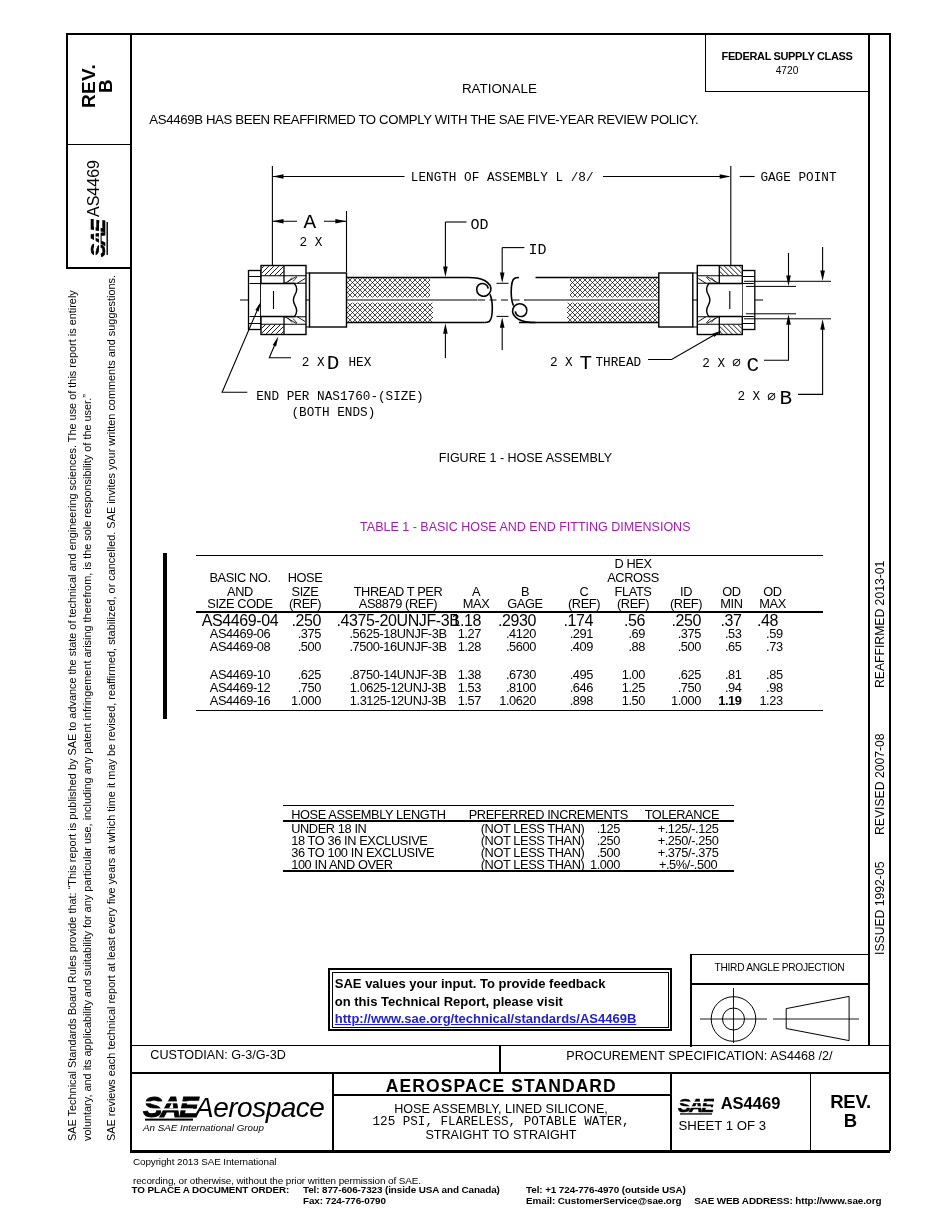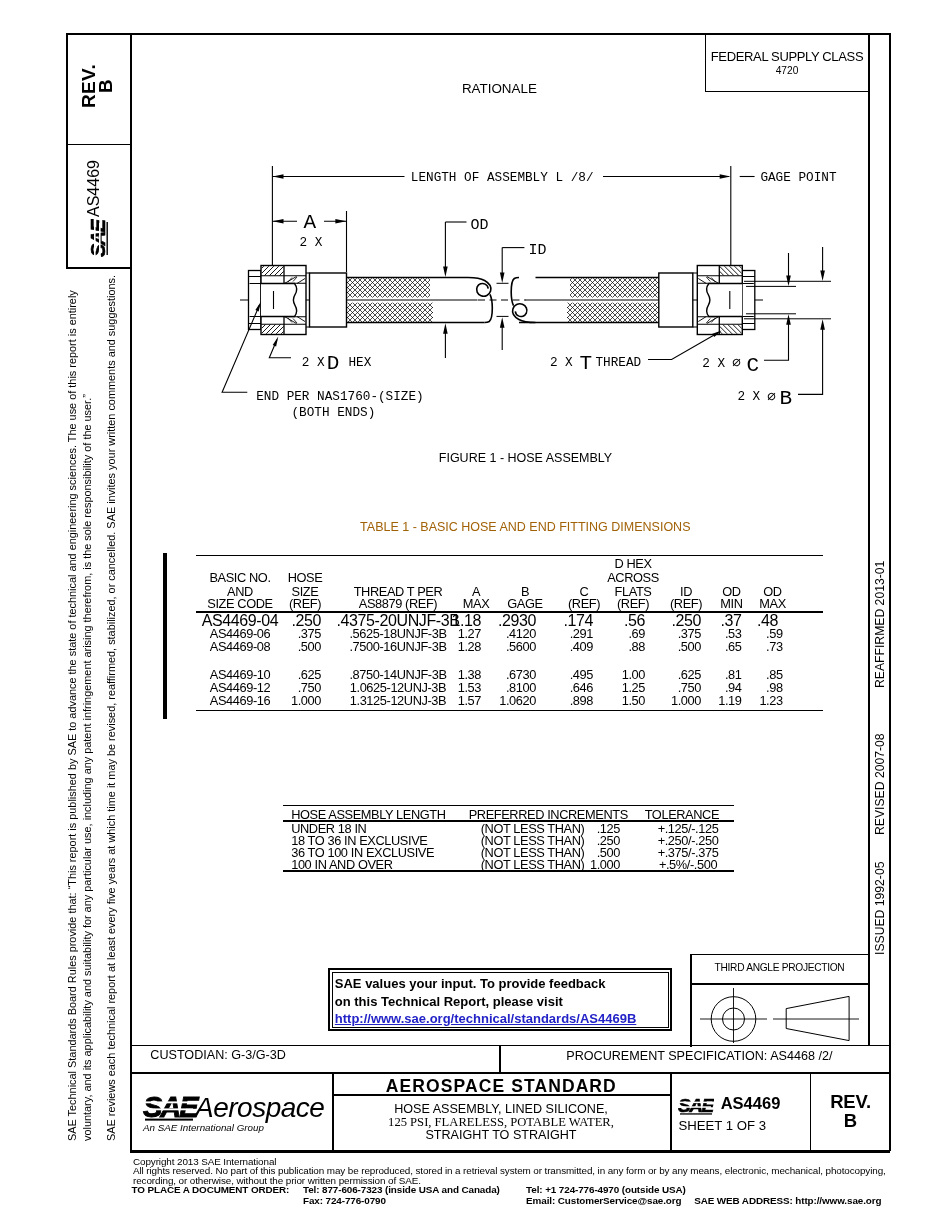--- a/index.html
+++ b/index.html
@@ -4,36 +4,37 @@
 <div style="position:absolute;left:66.0px;top:33.0px;width:825.0px;height:2.0px;background:#000;"></div>
 <div style="position:absolute;left:130.0px;top:33.0px;width:1.6px;height:1118.0px;background:#000;"></div>
 <div style="position:absolute;left:868.0px;top:33.0px;width:1.5px;height:1012.0px;background:#000;"></div>
 <div style="position:absolute;left:888.5px;top:33.0px;width:2.5px;height:1118.0px;background:#000;"></div>
 <div style="position:absolute;left:66.0px;top:33.0px;width:1.8px;height:112.0px;background:#000;"></div>
 <div style="position:absolute;left:66.0px;top:143.5px;width:65.0px;height:1.8px;background:#000;"></div>
 <div style="position:absolute;left:66.0px;top:143.5px;width:1.8px;height:125.0px;background:#000;"></div>
 <div style="position:absolute;left:66.0px;top:267.0px;width:65.0px;height:1.8px;background:#000;"></div>
 <div style="position:absolute;left:704.5px;top:33.0px;width:1.4px;height:58.0px;background:#000;"></div>
 <div style="position:absolute;left:704.5px;top:90.5px;width:164.0px;height:1.4px;background:#000;"></div>
-<div style="position:absolute;top:50.6px;font-size:13px;font-weight:400;line-height:11.73px;font-family:'Liberation Sans', sans-serif;color:#000;white-space:nowrap;left:687.0px;width:200px;text-align:center;letter-spacing:-0.35px;">FEDERAL SUPPLY CLASS</div>
+<div style="position:absolute;top:50.6px;font-size:11px;font-weight:700;line-height:11.73px;font-family:'Liberation Sans', sans-serif;color:#000;white-space:nowrap;left:687.0px;width:200px;text-align:center;letter-spacing:-0.35px;">FEDERAL SUPPLY CLASS</div>
 <div style="position:absolute;top:65.1px;font-size:10.2px;font-weight:400;line-height:11.73px;font-family:'Liberation Sans', sans-serif;color:#000;white-space:nowrap;left:687.0px;width:200px;text-align:center;">4720</div>
 <div style="position:absolute;left:80.5px;top:140.5px;width:110px;transform:rotate(-90deg);transform-origin:0 0;font-size:19px;font-weight:700;line-height:16.6px;text-align:center;letter-spacing:0.4px;">REV.<br>B</div>
 <div style="position:absolute;left:88px;top:257px;transform:rotate(-90deg);transform-origin:0 0;"><svg width="38" height="21" viewBox="0 0 38 21">
         <text x="0" y="17" font-family="Liberation Sans, sans-serif" font-weight="700" font-style="italic" font-size="20px" letter-spacing="-1.5" stroke="#000" stroke-width="0.6">SAE</text>
         <rect x="1" y="6" width="34" height="1.6" fill="#fff"></rect>
         <rect x="0" y="11" width="34" height="1.6" fill="#fff"></rect>
         <rect x="2" y="18.5" width="33" height="1.4" fill="#000"></rect>
       </svg></div>
 <div style="position:absolute;left:85.5px;top:217px;transform:rotate(-90deg);transform-origin:0 0;font-size:16px;font-weight:400;line-height:15px;white-space:nowrap;">AS4469</div>
 <div style="position:absolute;left:64.5px;top:1141px;width:852px;transform:rotate(-90deg);transform-origin:0 0;font-size:10.9px;line-height:14.5px;white-space:nowrap;">SAE Technical Standards Board Rules provide that: “This report is published by SAE to advance the state of technical and engineering sciences. The use of this report is entirely<br>voluntary, and its applicability and suitability for any particular use, including any patent infringement arising therefrom, is the sole responsibility of the user.”</div>
 <div style="position:absolute;left:104px;top:1141px;width:866px;transform:rotate(-90deg);transform-origin:0 0;font-size:10.9px;line-height:14px;white-space:nowrap;">SAE reviews each technical report at least every five years at which time it may be revised, reaffirmed, stabilized, or cancelled. SAE invites your written comments and suggestions.</div>
 <div style="position:absolute;left:873.5px;top:688px;transform:rotate(-90deg);transform-origin:0 0;font-size:12.2px;line-height:13px;white-space:nowrap;">REAFFIRMED 2013-01</div>
 <div style="position:absolute;left:873.5px;top:835px;transform:rotate(-90deg);transform-origin:0 0;font-size:12.2px;line-height:13px;white-space:nowrap;">REVISED 2007-08</div>
 <div style="position:absolute;left:873.5px;top:955px;transform:rotate(-90deg);transform-origin:0 0;font-size:12.2px;line-height:13px;white-space:nowrap;">ISSUED 1992-05</div>
 <div style="position:absolute;top:80.7px;font-size:13.4px;font-weight:400;line-height:15.41px;font-family:'Liberation Sans', sans-serif;color:#000;white-space:nowrap;left:349.4px;width:300px;text-align:center;">RATIONALE</div>
+<div style="position:absolute;top:111.8px;font-size:13.2px;font-weight:400;line-height:15.18px;font-family:'Liberation Sans', sans-serif;color:#000;white-space:nowrap;left:149.3px;letter-spacing:-0.35px;">AS4469B HAS BEEN REAFFIRMED TO COMPLY WITH THE SAE FIVE-YEAR REVIEW POLICY.</div>
 
 <svg style="position:absolute;left:135px;top:150px;" width="745" height="330" viewBox="135 150 745 330" font-family="Liberation Mono, monospace" fill="none" stroke="none">
 <defs>
 <pattern id="hatch" patternUnits="userSpaceOnUse" width="5" height="5">
   <path d="M-1 6 L6 -1" stroke="#000" stroke-width="0.9"></path>
 </pattern>
 <pattern id="braid" patternUnits="userSpaceOnUse" width="5" height="5">
   <path d="M0 0 L5 5 M5 0 L0 5" stroke="#000" stroke-width="0.7" fill="none"></path>
 </pattern>
 </defs>
@@ -173,21 +174,21 @@
 <path d="M291 357.7 H269.3 L277 339.5" stroke="#000" stroke-width="1.1"></path>
 <polygon points="278.3,336.5 276.1,346.4 272.7,345" fill="#000"></polygon>
 
 <text x="256.2" y="399.8" font-size="12.7px" fill="#000">END PER NAS1760-(SIZE)</text>
 <text x="291.5" y="415.8" font-size="12.7px" fill="#000">(BOTH ENDS)</text>
 <path d="M247.3 392.2 H222.1 L259.5 305" stroke="#000" stroke-width="1.1"></path>
 <polygon points="261,301.5 258.7,311.4 255.4,310" fill="#000"></polygon>
 </svg>
 
 <div style="position:absolute;top:450.7px;font-size:12.5px;font-weight:400;line-height:14.37px;font-family:'Liberation Sans', sans-serif;color:#000;white-space:nowrap;left:325.5px;width:400px;text-align:center;">FIGURE 1 - HOSE ASSEMBLY</div>
-<div style="position:absolute;top:520.2px;font-size:12.5px;font-weight:400;line-height:14.37px;font-family:'Liberation Sans', sans-serif;color:#a16207;white-space:nowrap;left:275.3px;width:500px;text-align:center;">TABLE 1 - BASIC HOSE AND END FITTING DIMENSIONS</div>
+<div style="position:absolute;top:520.2px;font-size:12.5px;font-weight:400;line-height:14.37px;font-family:'Liberation Sans', sans-serif;color:#a21caf;white-space:nowrap;left:275.3px;width:500px;text-align:center;">TABLE 1 - BASIC HOSE AND END FITTING DIMENSIONS</div>
 <div style="position:absolute;left:163.0px;top:553.0px;width:3.5px;height:166.0px;background:#000;"></div>
 <div style="position:absolute;left:196.0px;top:554.5px;width:626.5px;height:1.6px;background:#000;"></div>
 <div style="position:absolute;left:196.0px;top:611.3px;width:626.5px;height:1.6px;background:#000;"></div>
 <div style="position:absolute;left:196.0px;top:709.5px;width:626.5px;height:1.6px;background:#000;"></div>
 <div style="position:absolute;left:0;top:570.9px;width:950px;height:13px;font-size:12.8px;line-height:13px;letter-spacing:-0.4px;">
       <span style="position:absolute;left:170.0px;width:140px;text-align:center;">BASIC NO.</span>
       <span style="position:absolute;left:235.0px;width:140px;text-align:center;">HOSE</span>
       <span style="position:absolute;left:563.0px;width:140px;text-align:center;">ACROSS</span>
     </div>
 <div style="position:absolute;left:0;top:556.7px;width:950px;height:13px;font-size:12.8px;line-height:13px;letter-spacing:-0.4px;">
@@ -279,21 +280,21 @@
     </div>
 <div style="position:absolute;left:0;top:694.0px;width:950px;height:13px;font-size:12.8px;line-height:13px;letter-spacing:-0.4px;">
       <span style="position:absolute;left:170.0px;width:140px;text-align:center;">AS4469-16</span>
       <span style="position:absolute;left:231.0px;width:90px;text-align:right;">1.000</span>
       <span style="position:absolute;left:328.0px;width:140px;text-align:center;">1.3125-12UNJ-3B</span>
       <span style="position:absolute;left:391.0px;width:90px;text-align:right;">1.57</span>
       <span style="position:absolute;left:446.0px;width:90px;text-align:right;">1.0620</span>
       <span style="position:absolute;left:503.0px;width:90px;text-align:right;">.898</span>
       <span style="position:absolute;left:555.0px;width:90px;text-align:right;">1.50</span>
       <span style="position:absolute;left:611.0px;width:90px;text-align:right;">1.000</span>
-      <span style="position:absolute;left:651.5px;width:90px;text-align:right;">1.19</span>
+      <span style="position:absolute;left:651.5px;width:90px;text-align:right;font-weight:bold;">1.19</span>
       <span style="position:absolute;left:692.7px;width:90px;text-align:right;">1.23</span>
     </div>
 <div style="position:absolute;left:283.0px;top:804.6px;width:451.0px;height:1.6px;background:#000;"></div>
 <div style="position:absolute;left:283.0px;top:820.3px;width:451.0px;height:1.6px;background:#000;"></div>
 <div style="position:absolute;left:283.0px;top:870.3px;width:451.0px;height:1.6px;background:#000;"></div>
 <div style="position:absolute;top:808.2px;font-size:12.8px;font-weight:400;line-height:14.72px;font-family:'Liberation Sans', sans-serif;color:#000;white-space:nowrap;left:291.2px;letter-spacing:-0.4px;">HOSE ASSEMBLY LENGTH</div>
 <div style="position:absolute;top:808.2px;font-size:12.8px;font-weight:400;line-height:14.72px;font-family:'Liberation Sans', sans-serif;color:#000;white-space:nowrap;left:468.7px;letter-spacing:-0.4px;">PREFERRED INCREMENTS</div>
 <div style="position:absolute;top:808.2px;font-size:12.8px;font-weight:400;line-height:14.72px;font-family:'Liberation Sans', sans-serif;color:#000;white-space:nowrap;left:606.9px;width:150px;text-align:center;letter-spacing:-0.4px;">TOLERANCE</div>
 <div style="position:absolute;left:0;top:822.9px;width:950px;height:12.5px;font-size:12.8px;line-height:12.5px;letter-spacing:-0.4px;">
       <span style="position:absolute;left:291.2px;">UNDER 18 IN</span>
@@ -352,34 +353,33 @@
       <text x="1" y="27" font-family="Liberation Sans, sans-serif" font-weight="700" font-style="italic" font-size="29px" letter-spacing="-2" stroke="#000" stroke-width="0.9">SAE</text>
       <rect x="2" y="11.4" width="51" height="1.9" fill="#fff"></rect>
       <rect x="0" y="18.4" width="51" height="1.9" fill="#fff"></rect>
       <rect x="3" y="28.6" width="48" height="2" fill="#000"></rect>
       <text x="53" y="27" font-family="Liberation Sans, sans-serif" font-style="italic" font-size="28px" letter-spacing="-0.5">Aerospace</text>
       <text x="1" y="41" font-family="Liberation Sans, sans-serif" font-style="italic" font-size="9.8px">An SAE International Group</text>
     </svg>
 <div style="position:absolute;left:332.0px;top:1094.3px;width:339.0px;height:1.4px;background:#000;"></div>
 <div style="position:absolute;top:1076.1px;font-size:17.5px;font-weight:700;line-height:20.12px;font-family:'Liberation Sans', sans-serif;color:#000;white-space:nowrap;left:331.3px;width:340px;text-align:center;letter-spacing:1.1px;">AEROSPACE STANDARD</div>
 <div style="position:absolute;top:1103.4px;font-size:12.6px;font-weight:400;line-height:13.8px;font-family:'Liberation Sans', sans-serif;color:#000;white-space:nowrap;left:331.0px;width:340px;text-align:center;">HOSE ASSEMBLY, LINED SILICONE,</div>
-<div style="position:absolute;top:1116.3px;font-size:12.6px;font-weight:400;line-height:13.8px;font-family:Liberation Serif, serif;color:#000;white-space:nowrap;left:331.0px;width:340px;text-align:center;">125 PSI, FLARELESS, POTABLE WATER,</div>
+<div style="position:absolute;top:1116.3px;font-size:12.6px;font-weight:400;line-height:13.8px;font-family:Liberation Mono, monospace;color:#000;white-space:nowrap;left:331.0px;width:340px;text-align:center;">125 PSI, FLARELESS, POTABLE WATER,</div>
 <div style="position:absolute;top:1129.2px;font-size:12.6px;font-weight:400;line-height:13.8px;font-family:'Liberation Sans', sans-serif;color:#000;white-space:nowrap;left:331.0px;width:340px;text-align:center;">STRAIGHT TO STRAIGHT</div>
 <svg style="position:absolute;left:678px;top:1096px;" width="36" height="20" viewBox="0 0 36 20">
       <text x="0" y="16" font-family="Liberation Sans, sans-serif" font-weight="700" font-style="italic" font-size="19px" letter-spacing="-1.4" stroke="#000" stroke-width="0.6">SAE</text>
       <rect x="1" y="5.6" width="33" height="1.5" fill="#fff"></rect>
       <rect x="0" y="10.3" width="33" height="1.5" fill="#fff"></rect>
       <rect x="2" y="17.3" width="32" height="1.3" fill="#000"></rect>
     </svg>
 <div style="position:absolute;top:1093.7px;font-size:16.5px;font-weight:700;line-height:18.97px;font-family:'Liberation Sans', sans-serif;color:#000;white-space:nowrap;left:720.7px;">AS4469</div>
 <div style="position:absolute;top:1117.9px;font-size:13.2px;font-weight:400;line-height:15.18px;font-family:'Liberation Sans', sans-serif;color:#000;white-space:nowrap;left:678.4px;">SHEET 1 OF 3</div>
 <div style="position:absolute;top:1090.5px;font-size:18.5px;font-weight:700;line-height:21.27px;font-family:'Liberation Sans', sans-serif;color:#000;white-space:nowrap;left:800.5px;width:100px;text-align:center;letter-spacing:-0.2px;">REV.</div>
 <div style="position:absolute;top:1110.3px;font-size:18.5px;font-weight:700;line-height:21.27px;font-family:'Liberation Sans', sans-serif;color:#000;white-space:nowrap;left:800.5px;width:100px;text-align:center;">B</div>
 <div style="position:absolute;top:1157.0px;font-size:9.9px;font-weight:400;line-height:9.7px;font-family:'Liberation Sans', sans-serif;color:#000;white-space:nowrap;left:133.0px;letter-spacing:-0.1px;">Copyright 2013 SAE International</div>
-<div style="position:absolute;top:1166.4px;font-size:9.9px;font-weight:400;line-height:9.7px;font-family:'Liberation Sans', sans-serif;color:#000;white-space:nowrap;left:133.0px;letter-spacing:-0.1px;">All rights reserved. No part of this publication may be reproduced, stored in a retrieval system or transmitted, in any form or by any means, electronic, mechanical, photocopying,</div>
 <div style="position:absolute;top:1175.9px;font-size:9.9px;font-weight:400;line-height:9.7px;font-family:'Liberation Sans', sans-serif;color:#000;white-space:nowrap;left:133.0px;letter-spacing:-0.1px;">recording, or otherwise, without the prior written permission of SAE.</div>
 <div style="position:absolute;left:0;top:1185.4px;width:950px;font-size:9.9px;font-weight:700;line-height:9.7px;letter-spacing:-0.1px;">
       <span style="position:absolute;left:131.5px;">TO PLACE A DOCUMENT ORDER:</span>
       <span style="position:absolute;left:303px;">Tel: 877-606-7323 (inside USA and Canada)</span>
       <span style="position:absolute;left:526.1px;">Tel: +1 724-776-4970 (outside USA)</span>
     </div>
 <div style="position:absolute;left:0;top:1195.7px;width:950px;font-size:9.9px;font-weight:700;line-height:9.7px;letter-spacing:-0.1px;">
       <span style="position:absolute;left:303px;">Fax: 724-776-0790</span>
       <span style="position:absolute;left:526.1px;">Email: CustomerService@sae.org</span>
       <span style="position:absolute;left:694.2px;">SAE WEB ADDRESS: http://www.sae.org</span>

